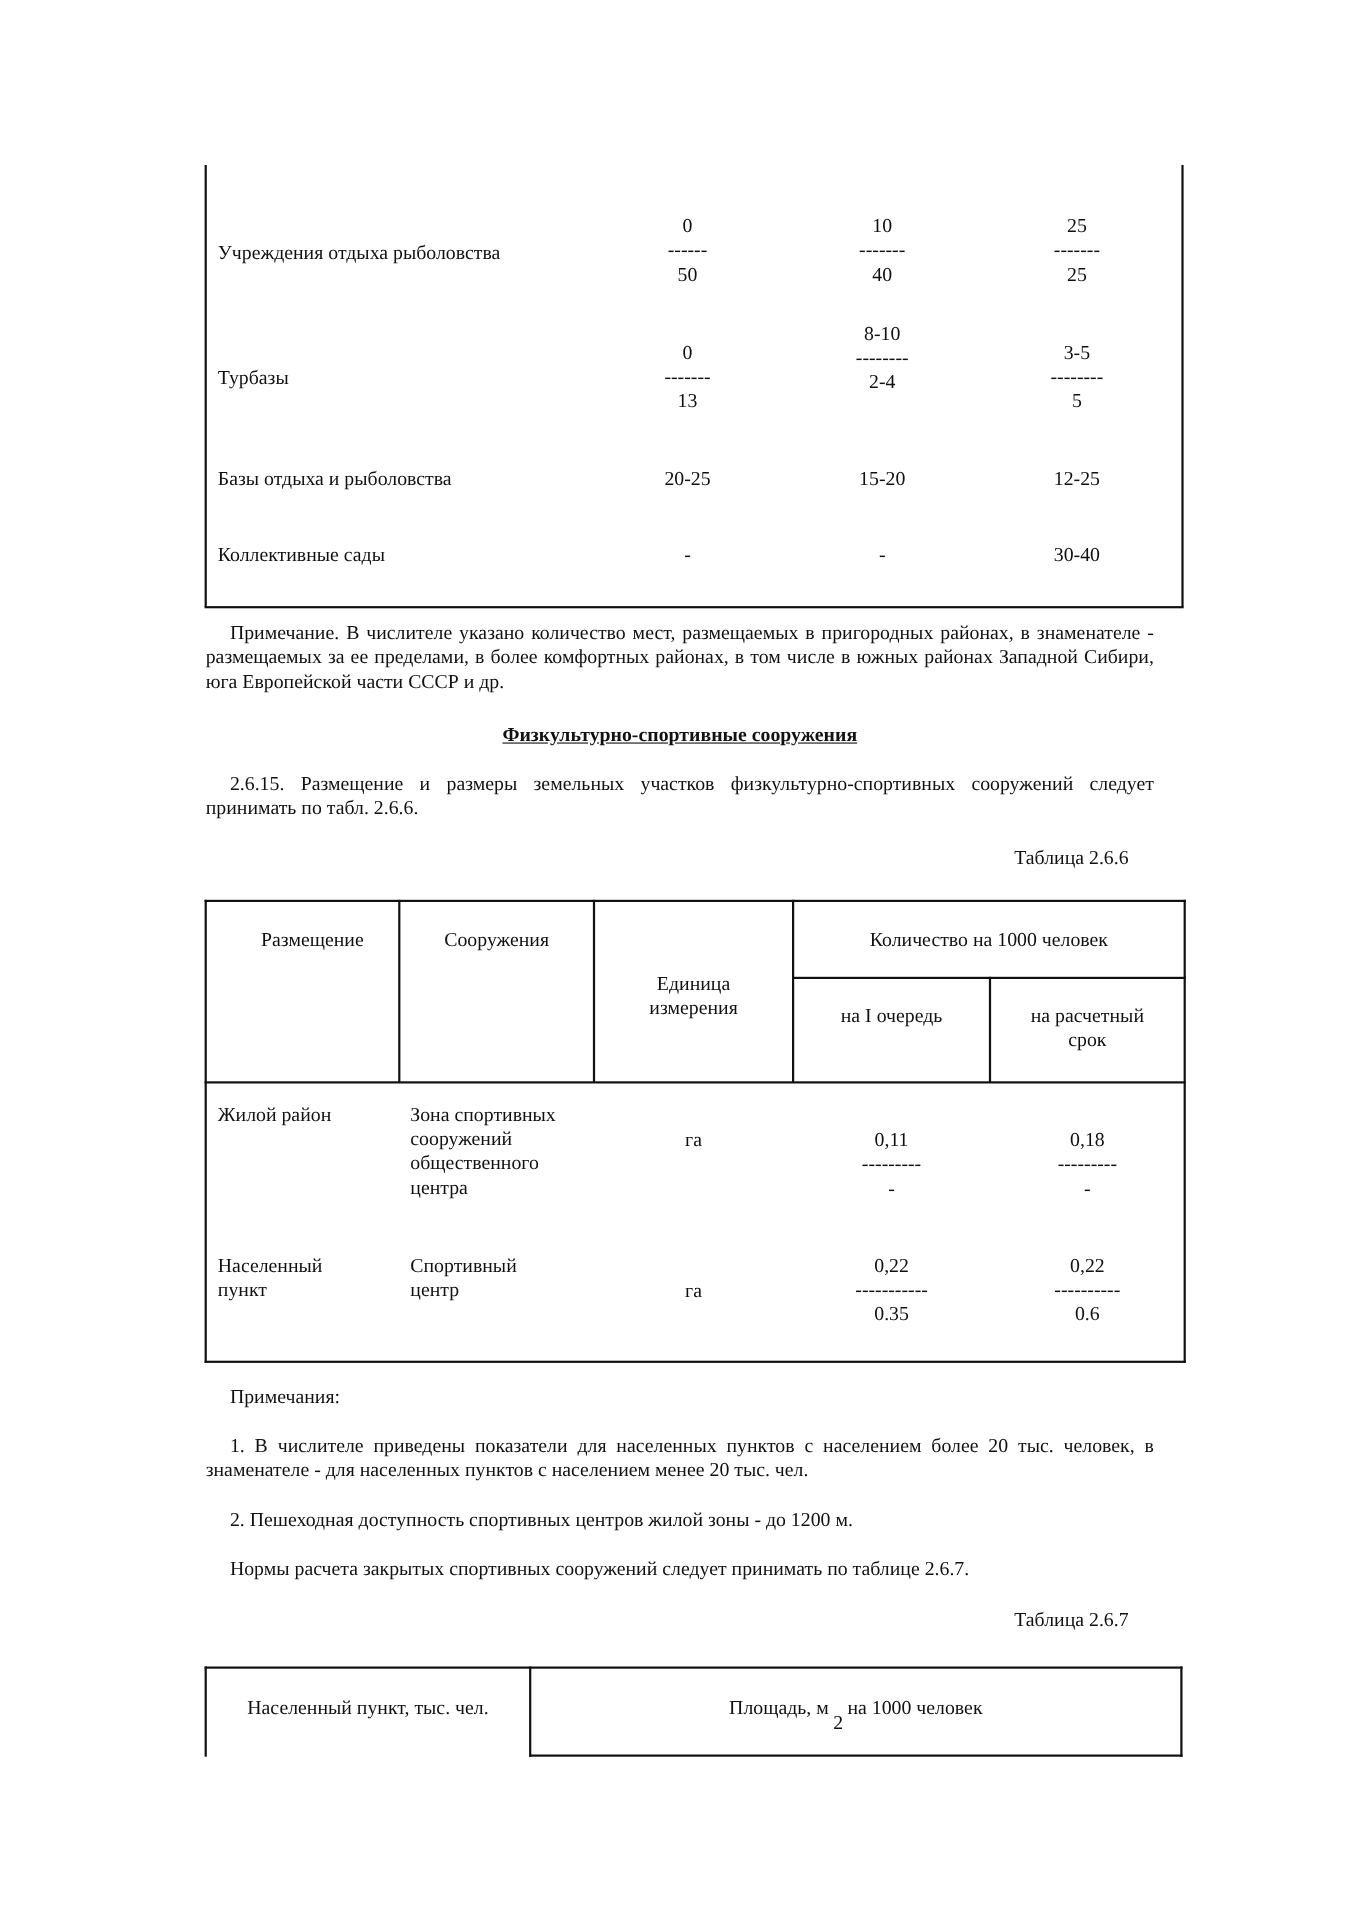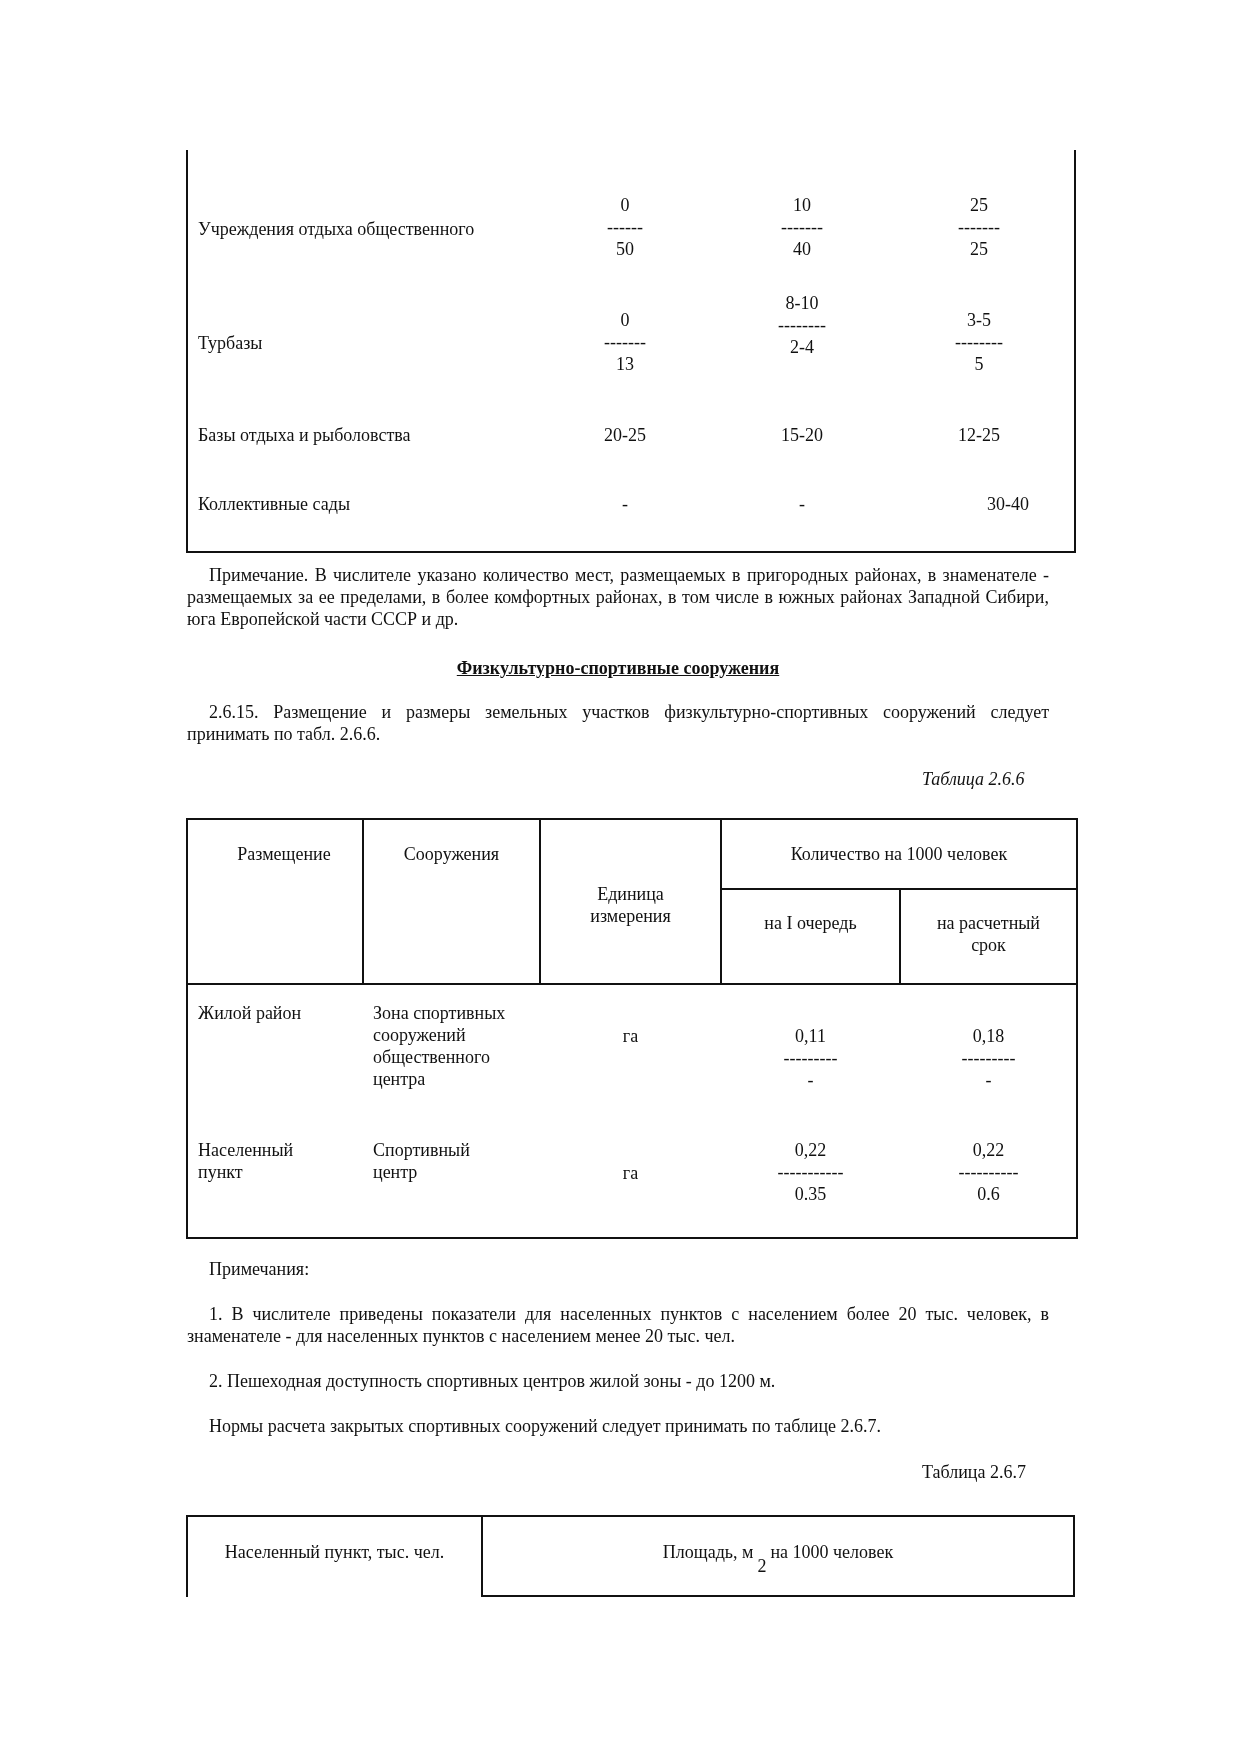--- a/index.html
+++ b/index.html
@@ -16,21 +16,21 @@
   .sub { position:relative; top:14px; font-size:18px; margin:0 4px; }
 </style>
 </head>
 <body>
 
 <div>
   <div class="line" style="left:186px;top:150px;width:2px;height:402px;"></div>
   <div class="line" style="left:1074px;top:150px;width:2px;height:402px;"></div>
   <div class="line" style="left:186px;top:551px;width:890px;height:2px;"></div>
 
-  <div class="l" style="left:198px;top:218px;">Учреждения отдыха общественного</div>
+  <div class="l" style="left:198px;top:218px;">Учреждения отдыха рыболовства</div>
   <div class="abs frac" style="left:575px;top:194px;width:100px;">
     <div>0</div>
     <div>------</div>
     <div>50</div>
   </div>
   <div class="abs frac" style="left:752px;top:194px;width:100px;">
     <div>10</div>
     <div>-------</div>
     <div>40</div>
   </div>
@@ -58,30 +58,30 @@
   </div>
 
   <div class="l" style="left:198px;top:424px;">Базы отдыха и рыболовства</div>
   <div class="c" style="left:575px;top:424px;width:100px;">20-25</div>
   <div class="c" style="left:752px;top:424px;width:100px;">15-20</div>
   <div class="c" style="left:929px;top:424px;width:100px;">12-25</div>
 
   <div class="l" style="left:198px;top:493px;">Коллективные сады</div>
   <div class="c" style="left:575px;top:493px;width:100px;">-</div>
   <div class="c" style="left:752px;top:493px;width:100px;">-</div>
-  <div class="c" style="left:929px;top:493px;width:100px;text-align:right;">30-40</div>
+  <div class="c" style="left:929px;top:493px;width:100px;">30-40</div>
 </div>
 
 <div class="para indent" style="top:564px;">Примечание.  В числителе  указано количество мест, размещаемых в пригородных районах, в знаменателе - размещаемых за ее пределами, в более комфортных районах, в том числе в южных районах Западной Сибири, юга Европейской части СССР и др.</div>
 
 <div class="c bold" style="left:187px;width:862px;top:657px;">Физкультурно-спортивные сооружения</div>
 
 <div class="para indent" style="top:701px;">2.6.15. Размещение и размеры земельных участков физкультурно-спортивных сооружений следует принимать по табл. 2.6.6.</div>
 
-<div class="l" style="left:922px;top:768px;font-style:italic;">Таблица 2.6.6</div>
+<div class="l" style="left:922px;top:768px;">Таблица 2.6.6</div>
 
 <div>
 
   <div class="line" style="left:186px;top:818px;width:892px;height:2px;"></div>
   <div class="line" style="left:186px;top:1237px;width:892px;height:2px;"></div>
   <div class="line" style="left:186px;top:818px;width:2px;height:421px;"></div>
   <div class="line" style="left:1076px;top:818px;width:2px;height:421px;"></div>
 
   <div class="line" style="left:362px;top:818px;width:2px;height:166px;"></div>
   <div class="line" style="left:539px;top:818px;width:2px;height:166px;"></div>

